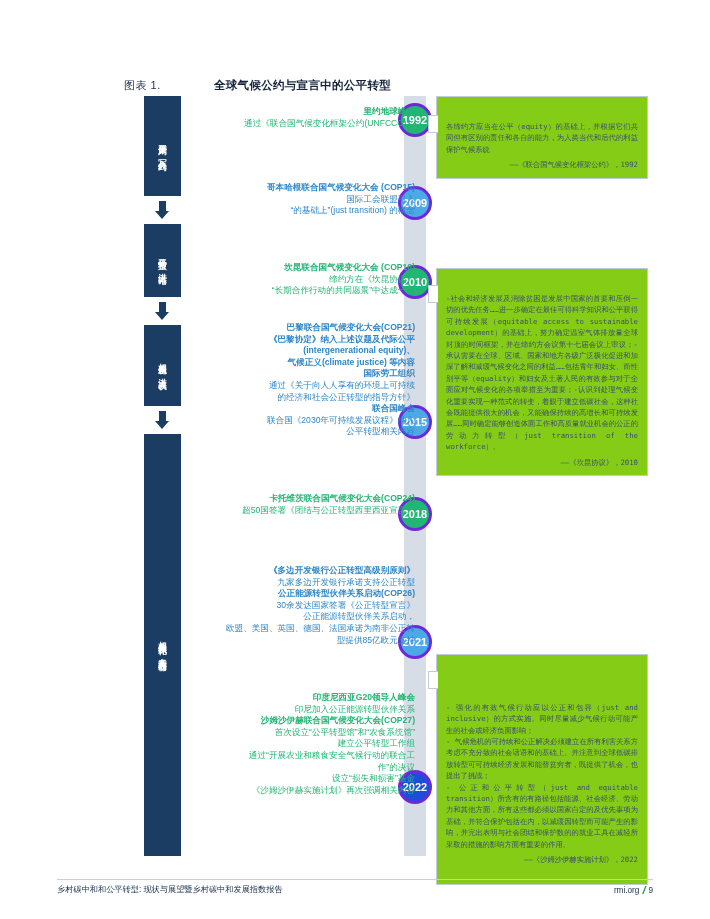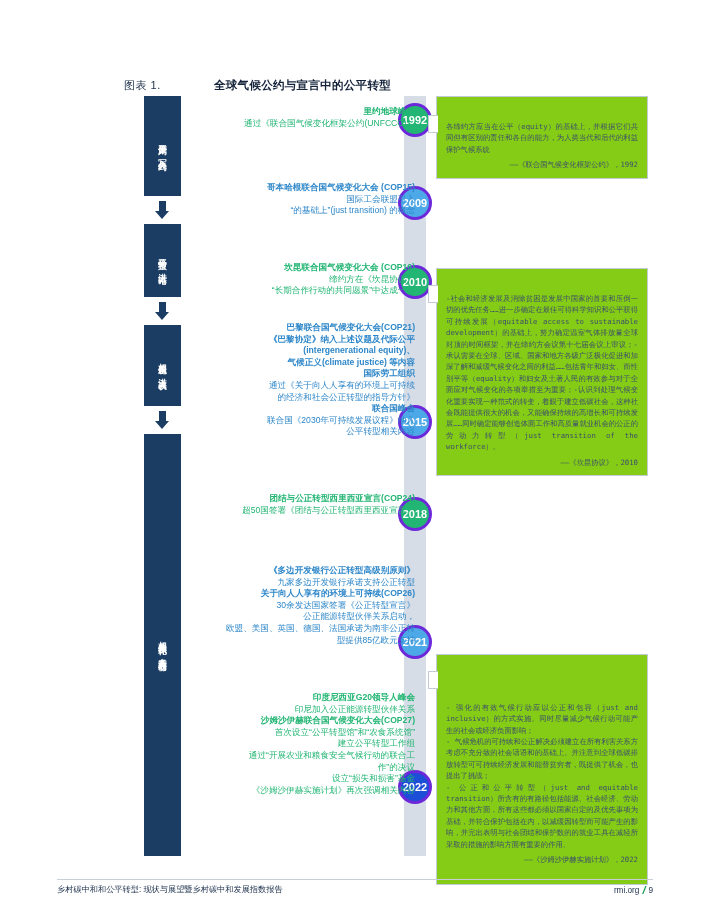--- a/index.html
+++ b/index.html
@@ -150,28 +150,28 @@
     <span class="ln b">气候正义(climate justice) 等内容</span>
     <span class="ln b">国际劳工组织</span>
     <span class="ln">通过《关于向人人享有的环境上可持续</span>
     <span class="ln">的经济和社会公正转型的指导方针》</span>
     <span class="ln b">联合国峰会</span>
     <span class="ln">联合国《2030年可持续发展议程》纳入</span>
     <span class="ln">公平转型相关内容</span>
   </div>
 
   <div class="event" style="top:493px;color:#22b573;">
-    <span class="ln b">团结与公正转型西里西亚宣言(COP24)</span>
+    <span class="ln b">卡托维茨联合国气候变化大会(COP24)</span>
     <span class="ln">超50国签署《团结与公正转型西里西亚宣言》</span>
   </div>
 
   <div class="event" style="top:565px;color:#2e87c9;">
     <span class="ln b">《多边开发银行公正转型高级别原则》</span>
     <span class="ln">九家多边开发银行承诺支持公正转型</span>
-    <span class="ln b">关于向人人享有的环境上可持续(COP26)</span>
+    <span class="ln b">公正能源转型伙伴关系启动(COP26)</span>
     <span class="ln">30余发达国家签署《公正转型宣言》</span>
     <span class="ln">公正能源转型伙伴关系启动，</span>
     <span class="ln">欧盟、美国、英国、德国、法国承诺为南非公正转</span>
     <span class="ln">型提供85亿欧元支持</span>
   </div>
 
   <div class="event" style="top:692px;color:#22b573;">
     <span class="ln b">印度尼西亚G20领导人峰会</span>
     <span class="ln">印尼加入公正能源转型伙伴关系</span>
     <span class="ln b">沙姆沙伊赫联合国气候变化大会(COP27)</span>

